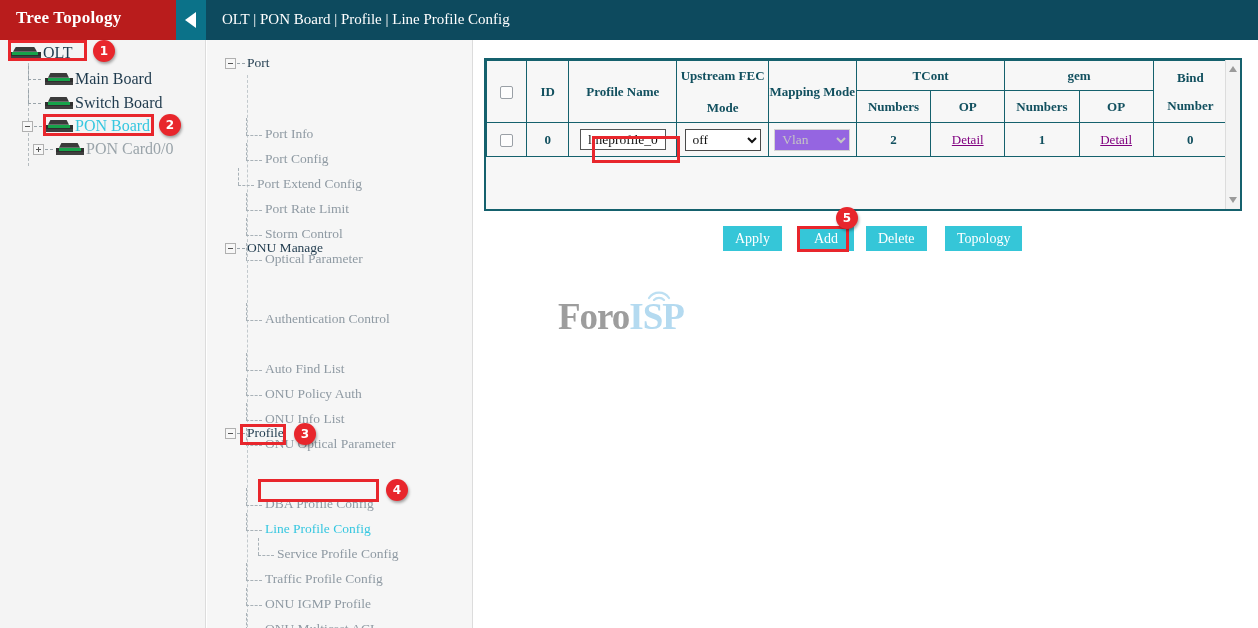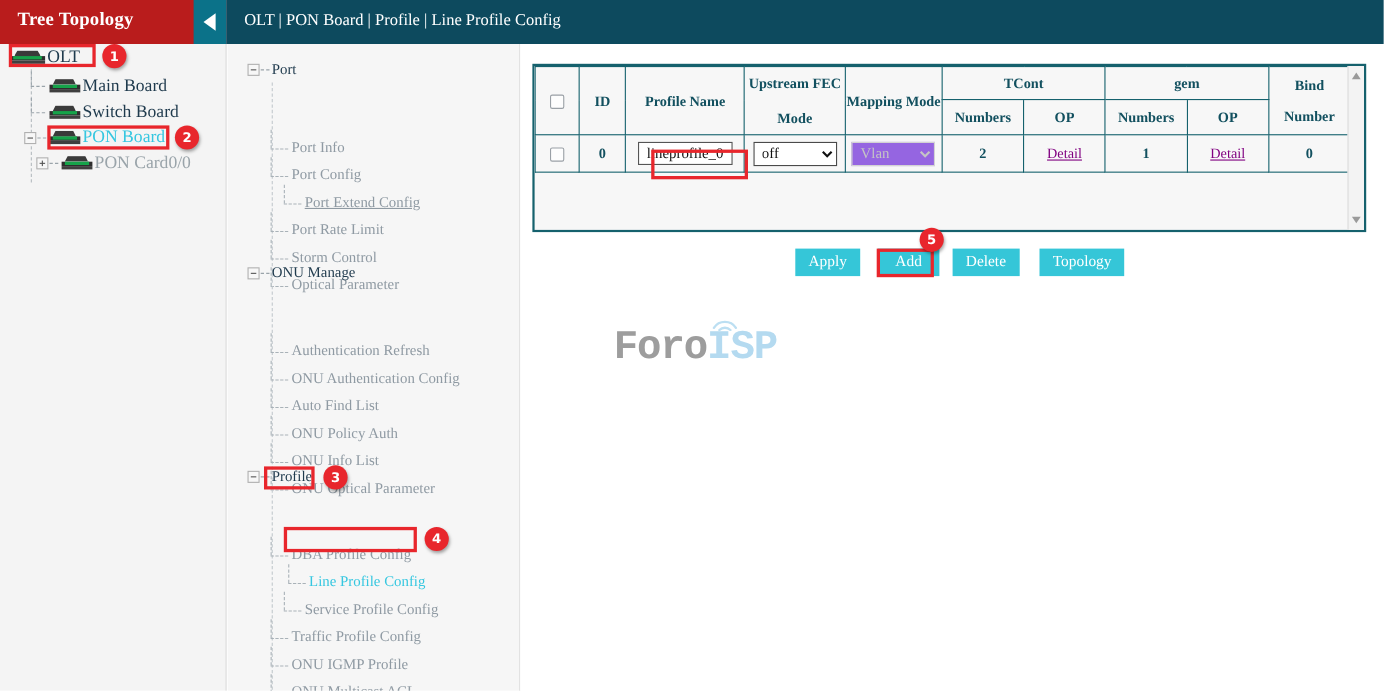--- a/index.html
+++ b/index.html
@@ -228,21 +228,21 @@
   
   #attention {
     position: absolute; left: 7px; top: 238px;
     font-size: 13.5px; color: #1f3a4d;
   }
   #attention b { color: #17404f; }
 
   
   #watermark {
     position: absolute; left: 85px; top: 255px;
-    font-family: Liberation Mono, monospace;
+    font-family: Liberation Serif, serif;
     font-size: 37px; font-weight: bold; letter-spacing: -1px;
     user-select: none;
   }
   #watermark .w1 { color: #9d9d9d; }
   #watermark .w2 { color: #b4daf0; }
   #wifi-arc {
     position: absolute; left: 173px; top: 247px; width: 26px; height: 14px;
   }
 
   
@@ -307,42 +307,39 @@
     <div class="mvline" style="left:40px; top:35px; height:182px;"></div>
     <div class="mnode mgroup" style="left:18px; top:15px;">
       <span class="expbox"></span><span class="dashline"></span><span>Port</span>
     </div>
     <div class="mnode mitem" style="left:36px; top:86px;">
       <span class="mbranch"><i class="v"></i><i class="h"></i></span><span>Port Info</span>
     </div>
     <div class="mnode mitem" style="left:36px; top:111px;">
       <span class="mbranch"><i class="v"></i><i class="h"></i></span><span>Port Config</span>
     </div>
-    <div class="mnode mitem" style="left:48px; top:136px;text-decoration:underline;">
+    <div class="mnode mitem" style="left:28px; top:136px;">
       <span class="mbranch"><i class="v"></i><i class="h"></i></span><span>Port Extend Config</span>
     </div>
     <div class="mnode mitem" style="left:36px; top:161px;">
       <span class="mbranch"><i class="v"></i><i class="h"></i></span><span>Port Rate Limit</span>
     </div>
     <div class="mnode mitem" style="left:36px; top:186px;">
       <span class="mbranch"><i class="v"></i><i class="h"></i></span><span>Storm Control</span>
     </div>
     <div class="mnode mitem" style="left:36px; top:211px;">
       <span class="mbranch last"><i class="v"></i><i class="h"></i></span><span>Optical Parameter</span>
     </div>
 
     <div class="mvline" style="left:40px; top:220px; height:182px;"></div>
     <div class="mnode mgroup" style="left:18px; top:200px;">
       <span class="expbox"></span><span class="dashline"></span><span>ONU Manage</span>
     </div>
     <div class="mnode mitem" style="left:36px; top:271px;">
-      <span class="mbranch"><i class="v"></i><i class="h"></i></span><span>Authentication Refresh</span>
-    </div>
-    <div class="mnode mitem" style="left:36px; top:296px;">
-      <span class="mbranch"><i class="v"></i><i class="h"></i></span><span>ONU Authentication Config</span>
+      <span class="mbranch"><i class="v"></i><i class="h"></i></span><span>Authentication Control</span>
     </div>
     <div class="mnode mitem" style="left:36px; top:321px;">
       <span class="mbranch"><i class="v"></i><i class="h"></i></span><span>Auto Find List</span>
     </div>
     <div class="mnode mitem" style="left:36px; top:346px;">
       <span class="mbranch"><i class="v"></i><i class="h"></i></span><span>ONU Policy Auth</span>
     </div>
     <div class="mnode mitem" style="left:36px; top:371px;">
       <span class="mbranch"><i class="v"></i><i class="h"></i></span><span>ONU Info List</span>
     </div>
@@ -350,21 +347,21 @@
       <span class="mbranch last"><i class="v"></i><i class="h"></i></span><span>ONU Optical Parameter</span>
     </div>
 
     <div class="mvline" style="left:40px; top:405px; height:182px;"></div>
     <div class="mnode mgroup" style="left:18px; top:385px;">
       <span class="expbox"></span><span class="dashline"></span><span>Profile</span>
     </div>
     <div class="mnode mitem" style="left:36px; top:456px;">
       <span class="mbranch"><i class="v"></i><i class="h"></i></span><span>DBA Profile Config</span>
     </div>
-    <div class="mnode mitem active" style="left:52px; top:481px;">
+    <div class="mnode mitem active" style="left:36px; top:481px;">
       <span class="mbranch"><i class="v"></i><i class="h"></i></span><span>Line Profile Config</span>
     </div>
     <div class="mnode mitem" style="left:48px; top:506px;">
       <span class="mbranch"><i class="v"></i><i class="h"></i></span><span>Service Profile Config</span>
     </div>
     <div class="mnode mitem" style="left:36px; top:531px;">
       <span class="mbranch"><i class="v"></i><i class="h"></i></span><span>Traffic Profile Config</span>
     </div>
     <div class="mnode mitem" style="left:36px; top:556px;">
       <span class="mbranch"><i class="v"></i><i class="h"></i></span><span>ONU IGMP Profile</span>

